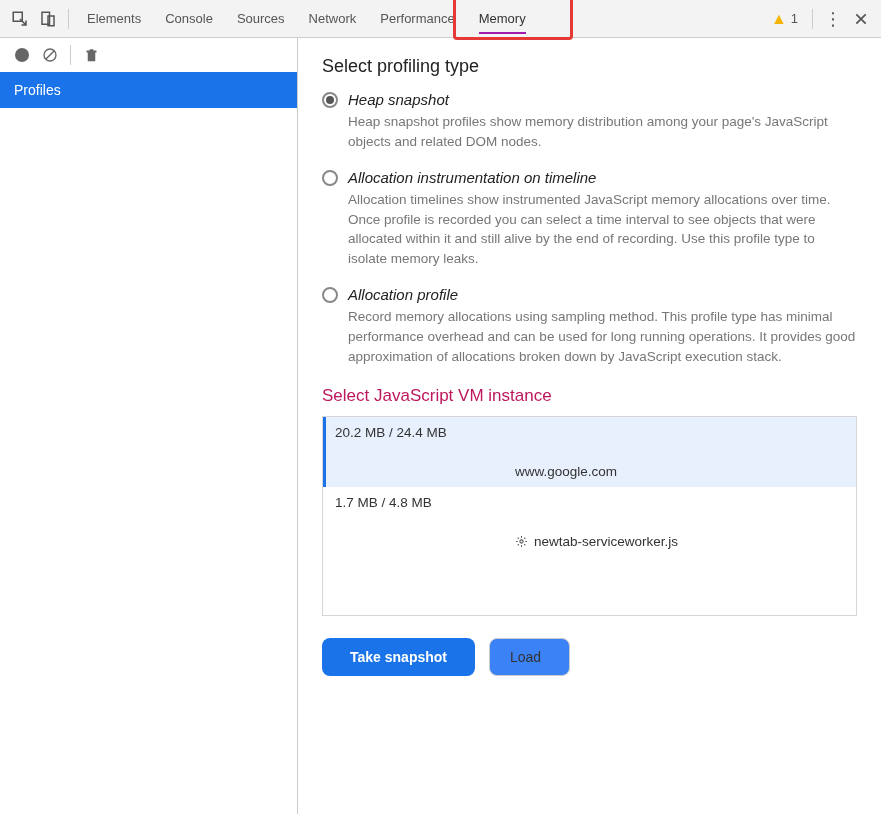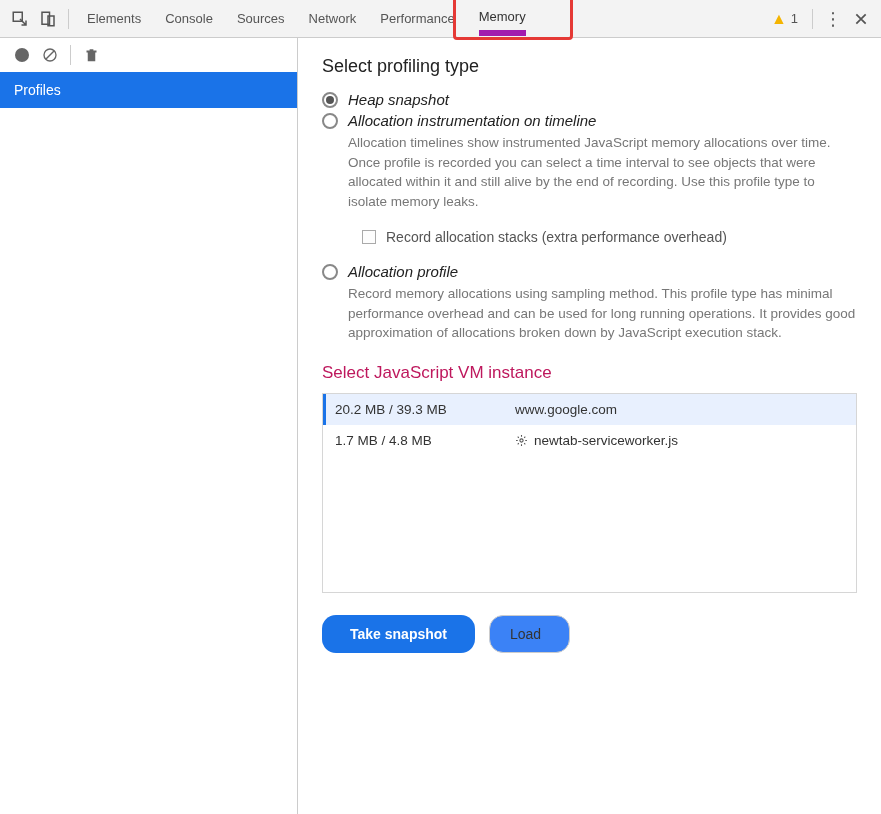--- a/index.html
+++ b/index.html
@@ -50,21 +50,21 @@
 .memory-highlight {
   position: absolute;
   border: 3px solid #e53935;
   border-radius: 4px;
   height: 44px;
   width: 120px;
   top: -4px;
   pointer-events: none;
 }
 .memory-underline {
-  border-bottom: 6px solid #a21caf;
+  border-bottom: 2px solid #a21caf;
   padding-bottom: 6px;
   margin-bottom: -7px;
 }
 .top-right {
   margin-left: auto;
   display: flex;
   align-items: center;
 }
 .warn-triangle {
   color: #f4b400;
@@ -177,33 +177,34 @@
   padding-left: 9px;
 }
 .vm-size {
   width: 180px;
   color: #333;
 }
 .vm-name {
   color: #333;
   display: flex;
   align-items: center;
+  margin-top: 39px;
 }
 .gear-icon {
   margin-right: 6px;
   display: inline-flex;
 }
 .button-row {
   margin-top: 22px;
   display: flex;
 }
 .btn {
   padding: 10px 28px;
   font-size: 14px;
-  border-radius: 14px;
+  border-radius: 8px;
   cursor: pointer;
   margin-right: 14px;
 }
 .btn-primary {
   background: #1a73e8;
   color: #fff;
   border: none;
   font-weight: 600;
 }
 .btn-secondary {
@@ -276,41 +277,38 @@
 
   <div class="main-pane">
     <div class="section-title">Select profiling type</div>
 
     <div class="radio-row">
       <span class="radio-outer selected">
           <span class="radio-inner"></span>
         </span>
       <span class="radio-label">Heap snapshot</span>
     </div>
+    <div class="radio-desc">Heap snapshot profiles show memory distribution among your page's JavaScript objects and related DOM nodes.</div>
 
     <div class="radio-row">
       <span class="radio-outer"></span>
       <span class="radio-label">Allocation instrumentation on timeline</span>
     </div>
     <div class="radio-desc">Allocation timelines show instrumented JavaScript memory allocations over time. Once profile is recorded you can select a time interval to see objects that were allocated within it and still alive by the end of recording. Use this profile type to isolate memory leaks.</div>
-    <div class="checkbox-row">
-      <span class="checkbox-box"></span>
-      <span style="color:#555;font-size:14px;">Record allocation stacks (extra performance overhead)</span>
-    </div>
 
     <div class="radio-row">
       <span class="radio-outer"></span>
       <span class="radio-label">Allocation profile</span>
     </div>
     <div class="radio-desc">Record memory allocations using sampling method. This profile type has minimal performance overhead and can be used for long running operations. It provides good approximation of allocations broken down by JavaScript execution stack.</div>
 
     <div class="vm-section-title">Select JavaScript VM instance</div>
     <div class="vm-table">
       <div class="vm-row selected">
-        <div class="vm-size">20.2 MB / 39.3 MB</div>
+        <div class="vm-size">20.2 MB / 24.4 MB</div>
         <div class="vm-name">www.google.com</div>
       </div>
       <div class="vm-row">
         <div class="vm-size">1.7 MB / 4.8 MB</div>
         <div class="vm-name">
           <span class="gear-icon">
             <svg width="13" height="13" viewBox="0 0 24 24" fill="none" stroke="#555" stroke-width="2">
                 <circle cx="12" cy="12" r="3"></circle>
                 <path d="M12 2 V5 M12 19 V22 M2 12 H5 M19 12 H22 M5 5 L7 7 M17 17 L19 19 M5 19 L7 17 M17 7 L19 5"></path>
               </svg>

